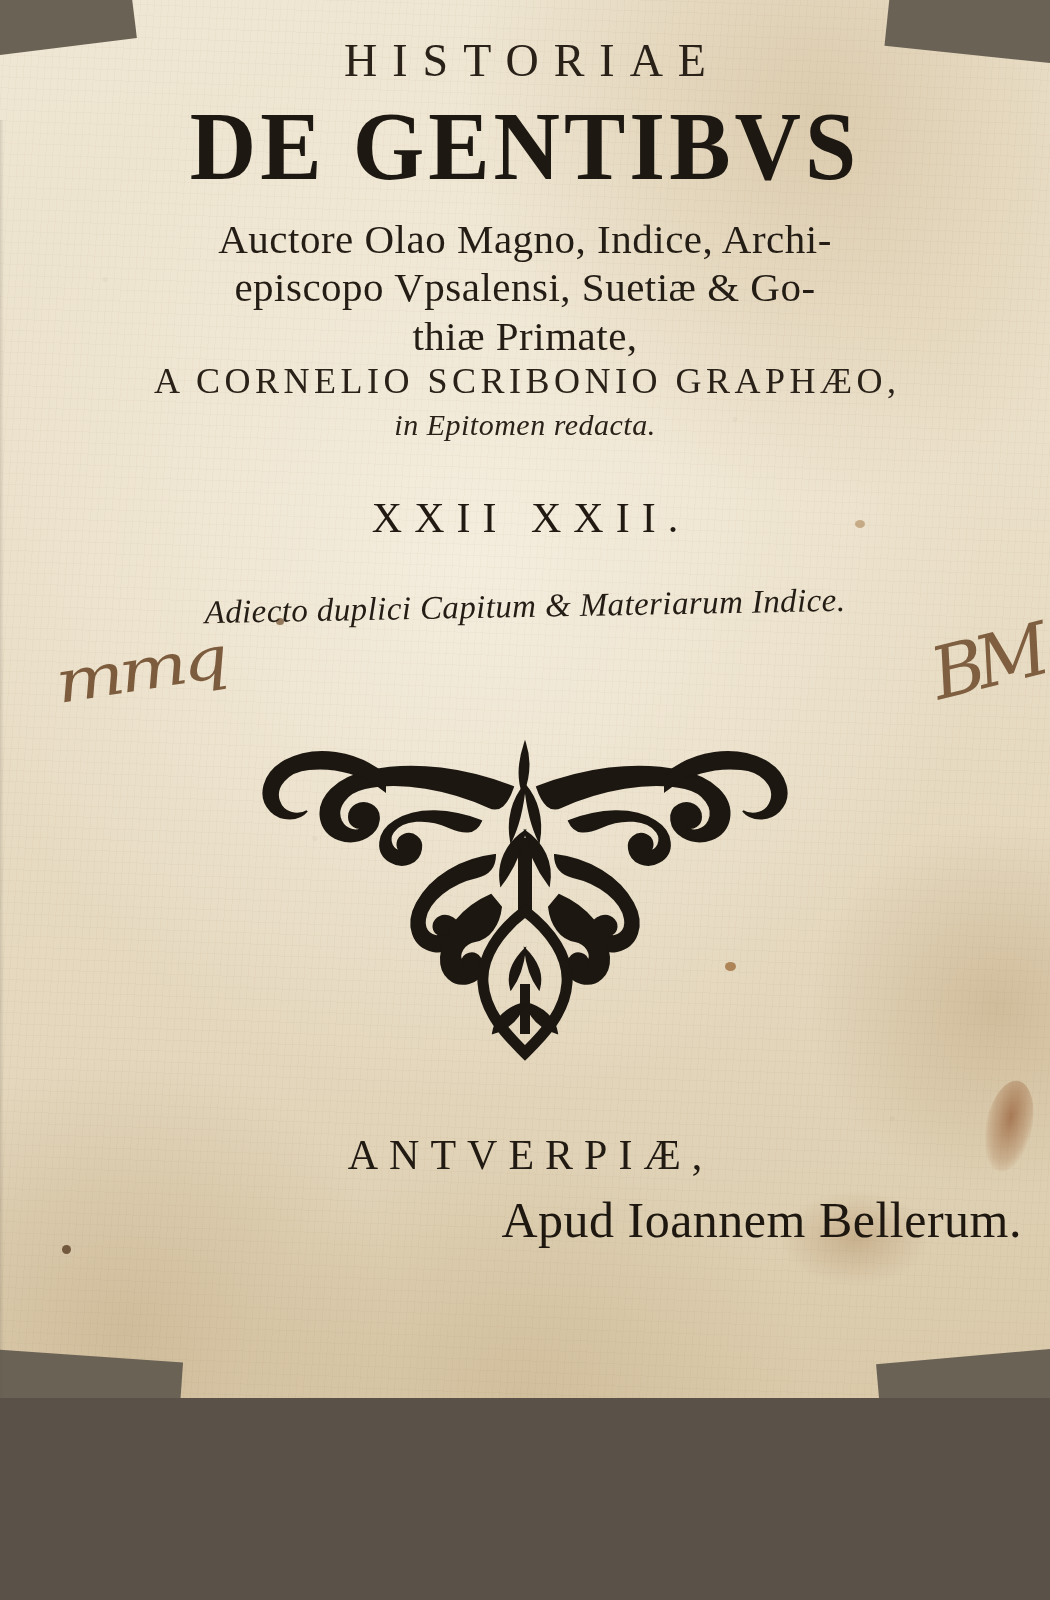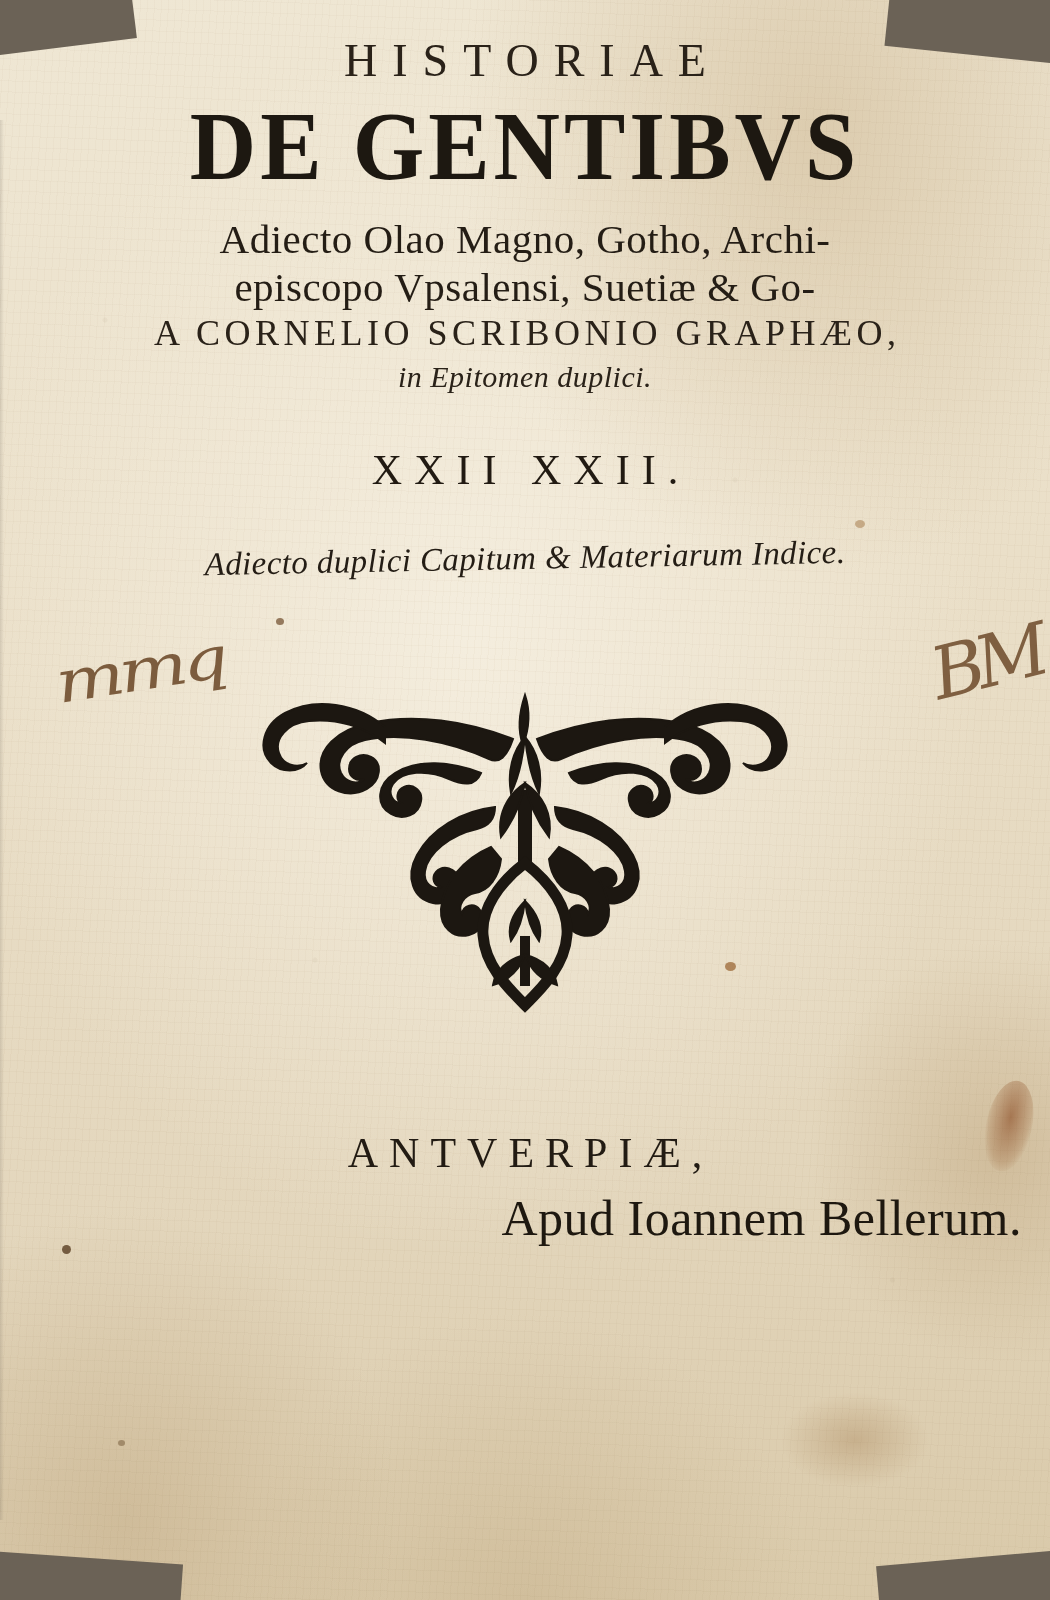--- a/index.html
+++ b/index.html
@@ -3,21 +3,21 @@
 <meta charset="utf-8">
 <style>
   html, body {
     margin: 0;
     padding: 0;
     background: #5a5248;
   }
   .page {
     position: relative;
     width: 1050px;
-    height: 1600px;
+    height: 1398px;
     overflow: hidden;
     background:
       radial-gradient(ellipse 55% 45% at 78% 8%, rgba(196,170,128,0.42), rgba(196,170,128,0) 62%),
       radial-gradient(ellipse 40% 30% at 12% 95%, rgba(186,160,120,0.40), rgba(186,160,120,0) 65%),
       radial-gradient(ellipse 30% 22% at 95% 72%, rgba(178,148,104,0.38), rgba(178,148,104,0) 60%),
       radial-gradient(ellipse 45% 30% at 50% 100%, rgba(190,166,126,0.35), rgba(190,166,126,0) 60%),
       radial-gradient(ellipse 70% 55% at 45% 40%, rgba(246,240,226,0.85), rgba(246,240,226,0) 70%),
       linear-gradient(172deg, #efe7d4 0%, #eadfc8 40%, #e3d6bc 72%, #d9c9a9 100%);
     font-family: "Liberation Serif", serif;
     color: #231c14;
@@ -122,21 +122,21 @@
 
   
   .ornament-wrap {
     margin-top: 110px;
     display: flex;
     justify-content: center;
   }
   .ornament { display: block; }
 
   
-  .imprint { margin-top: 112px; }
+  .imprint { margin-top: 66px; }
   .t-antverpiae {
     font-size: 42px;
     letter-spacing: 11px;
     text-indent: 11px;
     color: #221b13;
   }
   .t-apud {
     margin-top: 12px;
     font-size: 50px;
     letter-spacing: .5px;
@@ -208,26 +208,27 @@
   <div class="edge-bl"></div>
   <div class="edge-br"></div>
   <div class="edge-left"></div>
 
   <div class="content">
 
     <div class="t-historiae">HISTORIAE</div>
     <div class="t-degentibus">DE GENTIBVS</div>
 
     <div class="t-auctor">
-      <span class="line">Adiecto Olao Magno, Gotho, Archi-</span>
+      <span class="line">Auctore Olao Magno, Indice, Archi-</span>
       <span class="line">episcopo Vpsalensi, Suetiæ &amp; Go-</span>
+      <span class="line">thiæ Primate,</span>
     </div>
 
     <div class="t-cornelio">A CORNELIO SCRIBONIO GRAPHÆO,</div>
-    <div class="t-epitomen">in Epitomen duplici.</div>
+    <div class="t-epitomen">in Epitomen redacta.</div>
 
     <div class="t-libri">XXII XXII.</div>
 
     <div class="t-adiecto">Adiecto duplici Capitum &amp; Materiarum Indice.</div>
 
     <div class="ornament-wrap">
       <svg class="ornament" width="560" height="330" viewBox="0 0 560 330" aria-hidden="true">
         <g fill="#1c1711" stroke="#1c1711" stroke-width="2">
 
           <path d="M280 8 C274 26 272 42 278 58 C284 42 286 26 280 8 Z"></path>

